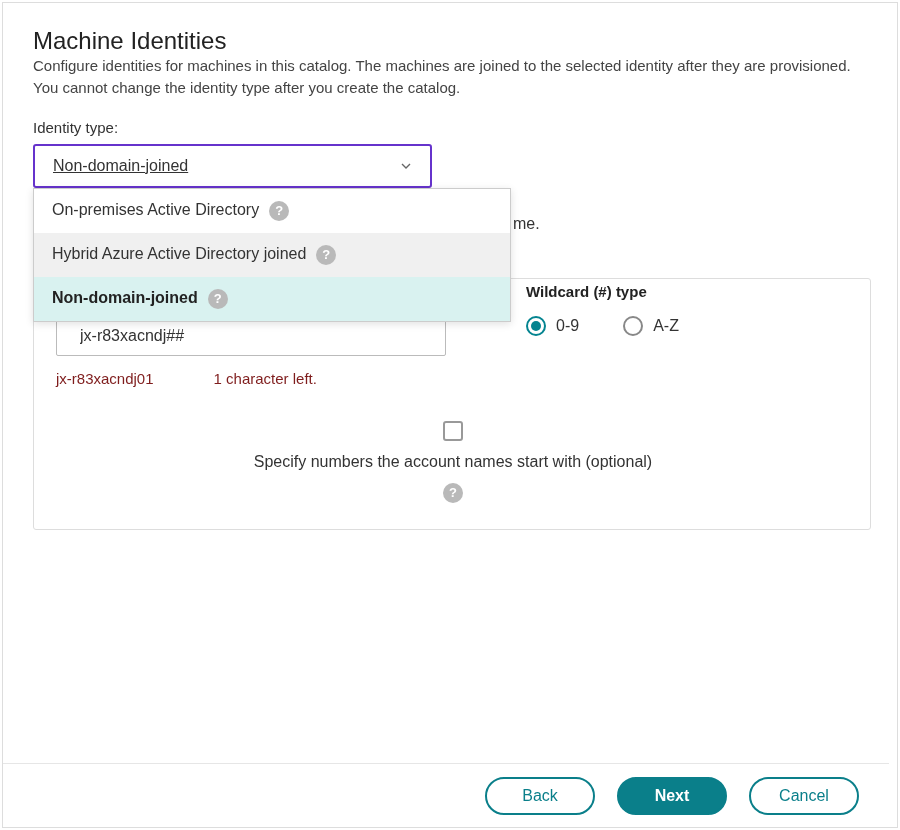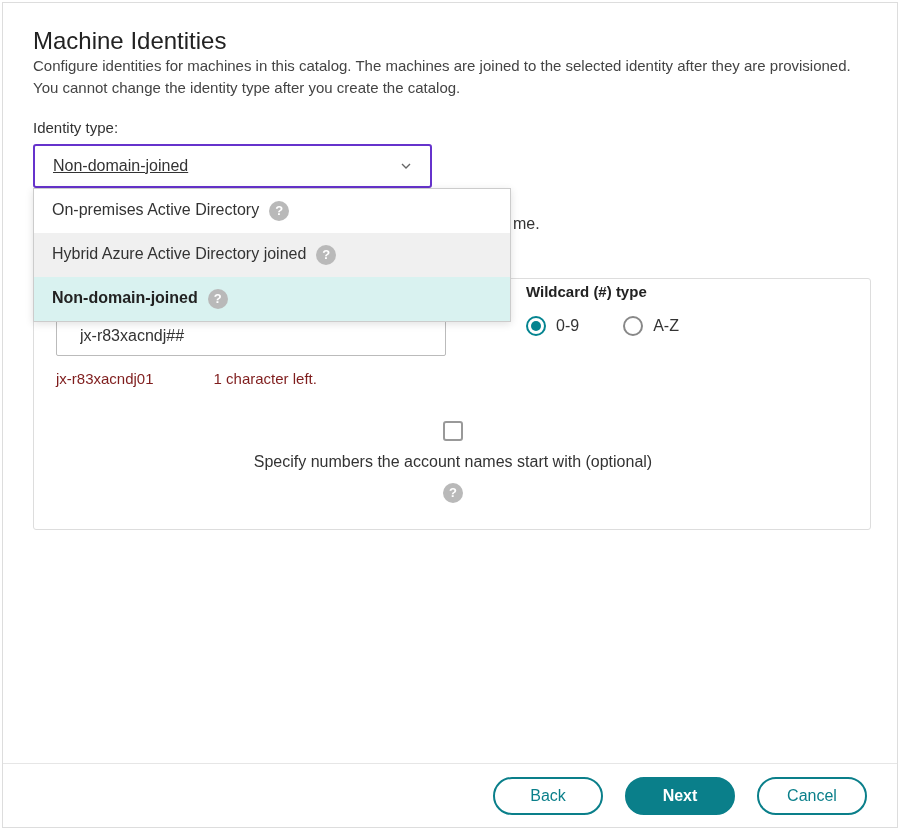--- a/index.html
+++ b/index.html
@@ -166,21 +166,21 @@
       margin-top: 34px; margin-left: 2px;
       font-size: 16px; color: #333; flex-direction: column;
     }
     .checkbox-box {
       width: 20px; height: 20px; border: 2px solid #999; border-radius: 3px; background: #fff;
       cursor: pointer;
     }
 
     .footer {
       position: absolute;
-      bottom: 0; left: 0; right: 0;
+      bottom: 0; left: 0; right: 8px;
       height: 64px;
       border-top: 1px solid #e6e6e6;
       display: flex;
       justify-content: flex-end;
       align-items: center;
       gap: 22px;
       padding-right: 30px;
       background: #fff;
     }
     .btn {

